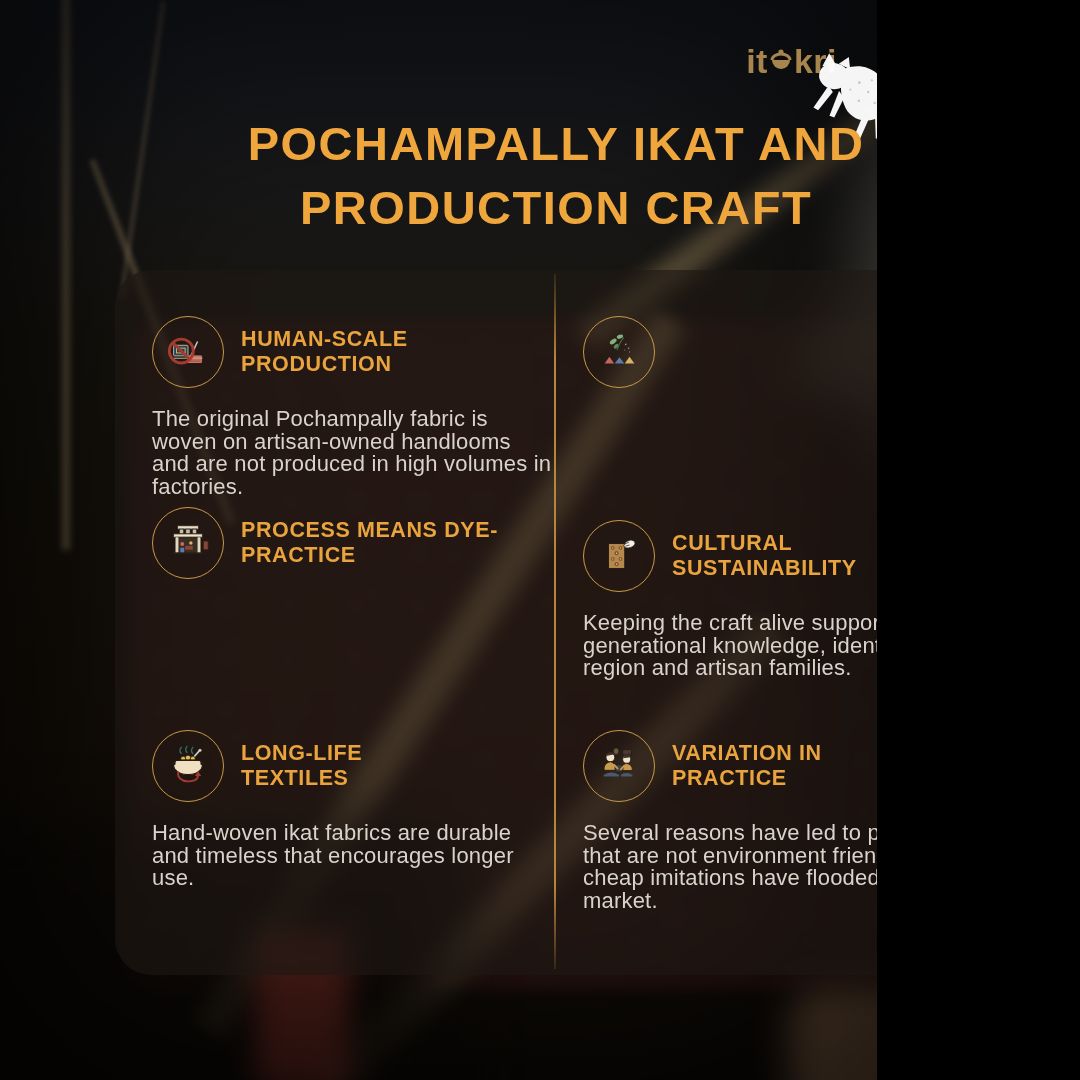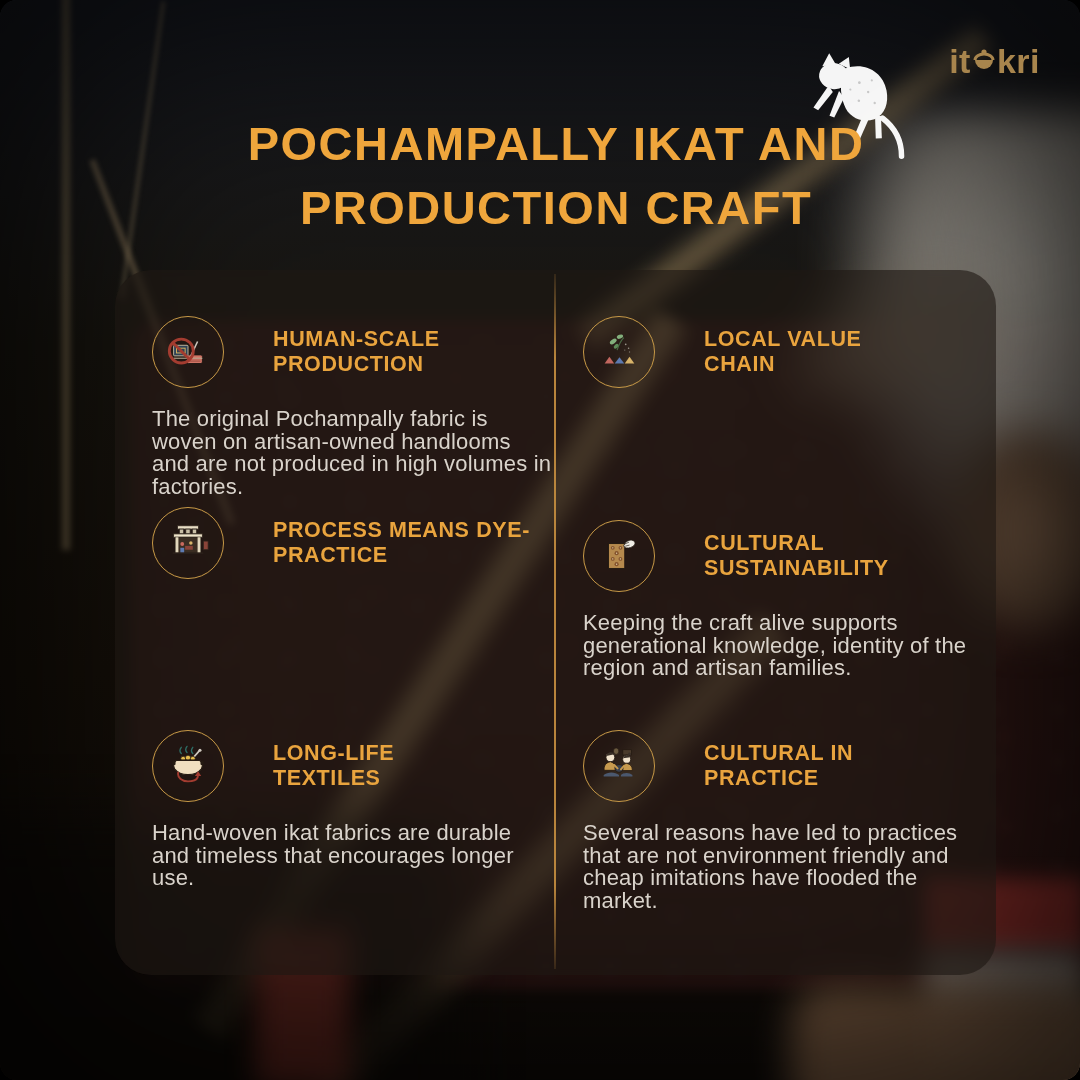--- a/index.html
+++ b/index.html
@@ -1,20 +1,19 @@
 <!DOCTYPE html>
 <html><head>
 <meta charset="utf-8">
 <style>
   html,body{margin:0;padding:0;background:#000;}
   .canvas{
-    position:relative;width:1080px;height:1080px;overflow:hidden;
+    position:relative;width:877px;height:1080px;overflow:hidden;
     background:linear-gradient(180deg,#1b1e26 0%,#18150f 32%,#161009 62%,#0f0b08 100%);
     font-family:"Liberation Sans",sans-serif;
-    border-radius:17px;
   }
   .bg-shape{position:absolute;}
   .bg-person{left:830px;top:110px;width:320px;height:460px;
     background:radial-gradient(ellipse at 60% 35%,#c9c4ba 0%,#9b968d 42%,rgba(60,55,50,0) 74%);
     filter:blur(22px);opacity:.85;}
   .bg-arm{left:790px;top:295px;width:200px;height:95px;background:#8a7a66;filter:blur(26px);
     opacity:.55;transform:rotate(-18deg);border-radius:50%;}
   .bg-hand-right{left:945px;top:420px;width:170px;height:220px;
     background:radial-gradient(ellipse,#7d6049 0%,#5d4634 50%,rgba(40,30,22,0) 78%);filter:blur(18px);}
   .bg-carpet{left:130px;top:320px;width:960px;height:670px;background-color:#431c1d;
@@ -59,21 +58,21 @@
   .c1{left:37px;top:46px;width:402px;}
   .c2{left:468px;top:46px;width:395px;}
   .c3{left:37px;top:237px;width:402px;}
   .c4{left:468px;top:250px;width:395px;}
   .c5{left:37px;top:460px;width:402px;}
   .c6{left:468px;top:460px;width:395px;}
   .card-head{display:flex;align-items:center;gap:17px;}
   .icon-circle{width:70px;height:70px;flex:0 0 70px;border:1.6px solid #c89a47;border-radius:50%;
     display:flex;align-items:center;justify-content:center;}
   .icon-circle svg{width:46px;height:46px;}
-  .card-title{color:#e9a43e;font-weight:700;font-size:21.5px;line-height:25px;letter-spacing:.6px;margin-left:32px;}
+  .card-title{color:#e9a43e;font-weight:700;font-size:21.5px;line-height:25px;letter-spacing:.6px;}
   .card-title span{display:block;}
   .card-body{margin:20px 0 0;color:#d9d3cb;font-size:22px;line-height:22.5px;letter-spacing:.2px;}
 </style>
 </head>
 <body>
 
 <div class="canvas">
 
   <div>
     <div class="bg-shape bg-carpet"></div>
@@ -166,24 +165,20 @@
             <ellipse cx="21" cy="18" rx="3" ry="1.8" fill="#5e8c58" transform="rotate(-45 21 18)"></ellipse>
             <circle cx="31" cy="16" r="0.9" fill="#9a948a"></circle>
             <circle cx="34" cy="20" r="0.8" fill="#9a948a"></circle>
             <circle cx="30" cy="22" r="0.7" fill="#7a746a"></circle>
             <circle cx="35" cy="24" r="0.7" fill="#7a746a"></circle>
             <polygon points="9,36 14,29 19,36" fill="#c2675f"></polygon>
             <polygon points="19.5,36 24.5,29.5 29.5,36" fill="#5d7ab0"></polygon>
             <polygon points="30,36 35,29 40,36" fill="#d8b46a"></polygon>
           </svg>
         </div>
-        <div class="card-title">
-          <span>LOCAL VALUE</span>
-          <span>CHAIN</span>
-        </div>
       </div>
     </div>
 
     <div class="card c3">
       <div class="card-head">
         <div class="icon-circle">
           <svg viewBox="0 0 48 48">
             <rect x="13" y="6" width="22" height="3.5" fill="#e9dfc6" stroke="#2f251d" stroke-width="0.9"></rect>
             <rect x="15" y="9.5" width="4.5" height="5" fill="#c9bfa6" stroke="#2f251d" stroke-width="0.8"></rect>
             <rect x="21.7" y="9.5" width="4.5" height="5" fill="#c9bfa6" stroke="#2f251d" stroke-width="0.8"></rect>
@@ -285,21 +280,21 @@
             <path d="M28.2,15.8 a4.2,4.2 0 0,1 7.6,-1" fill="#3a3028"></path>
             <circle cx="35" cy="11.5" r="1.6" fill="#3a3028"></circle>
             <path d="M32,21.2 C28,22.2 26.5,25 27,28.8 L38,28.8 C38,24.2 36,22.2 32,21.2 Z" fill="#c79a4e" stroke="#241a12" stroke-width="0.9"></path>
             <path d="M20,24 C19,28 21,30.5 24,30.5 C27,30.5 29,28 28,24 C26,22 22,22 20,24 Z" fill="#39404e" stroke="#241a12" stroke-width="0.9"></path>
             <path d="M19,23 L22.5,26.5 M29,24 L26,27.5" stroke="#c79a4e" stroke-width="2" stroke-linecap="round"></path>
             <path d="M8,33.5 C12,30 20,30 24,33.5 L24,35 L8,35 Z" fill="#4b586e"></path>
             <path d="M26,33.5 C29,30.5 35,30.5 38,33.5 L38,35 L26,35 Z" fill="#4b586e"></path>
           </svg>
         </div>
         <div class="card-title">
-          <span>CULTURAL IN</span>
+          <span>VARIATION IN</span>
           <span>PRACTICE</span>
         </div>
       </div>
       <p class="card-body">Several reasons have led to practices that are not environment friendly and cheap imitations have flooded the market.</p>
     </div>
 
   </div>
 </div>
 
 </body></html>

